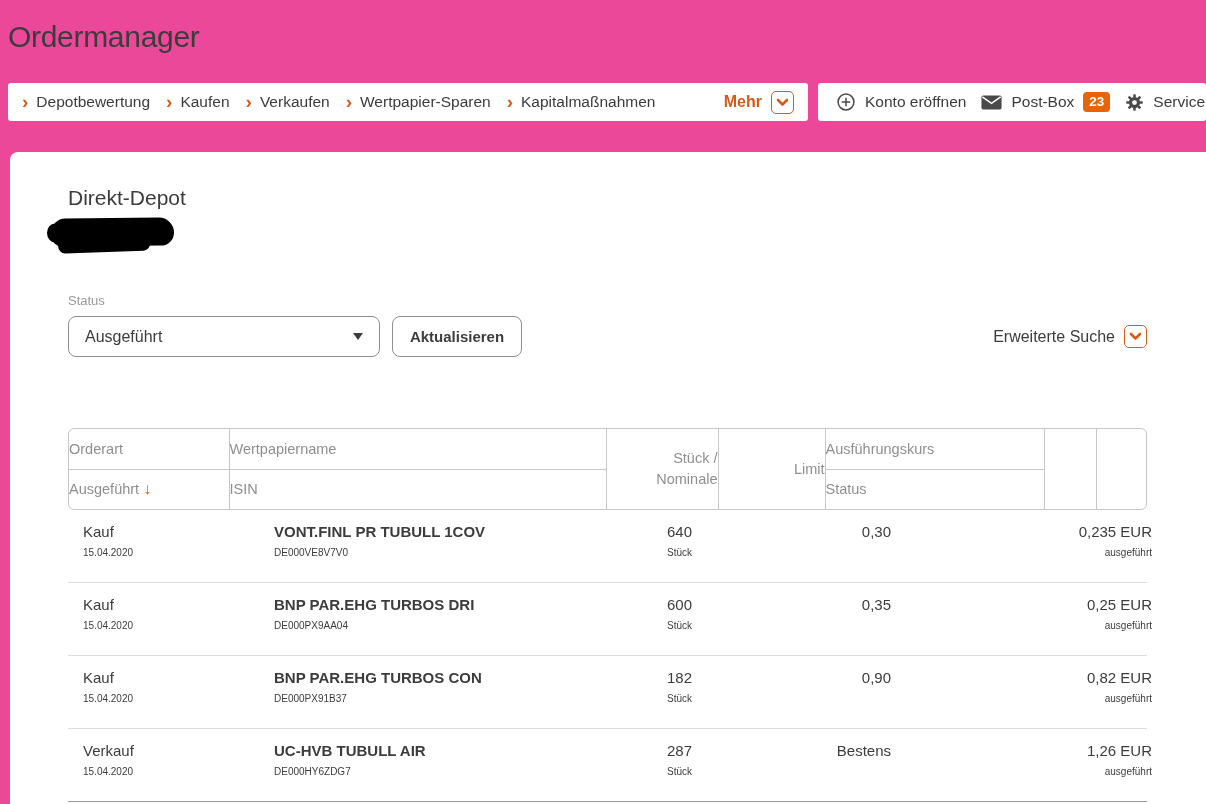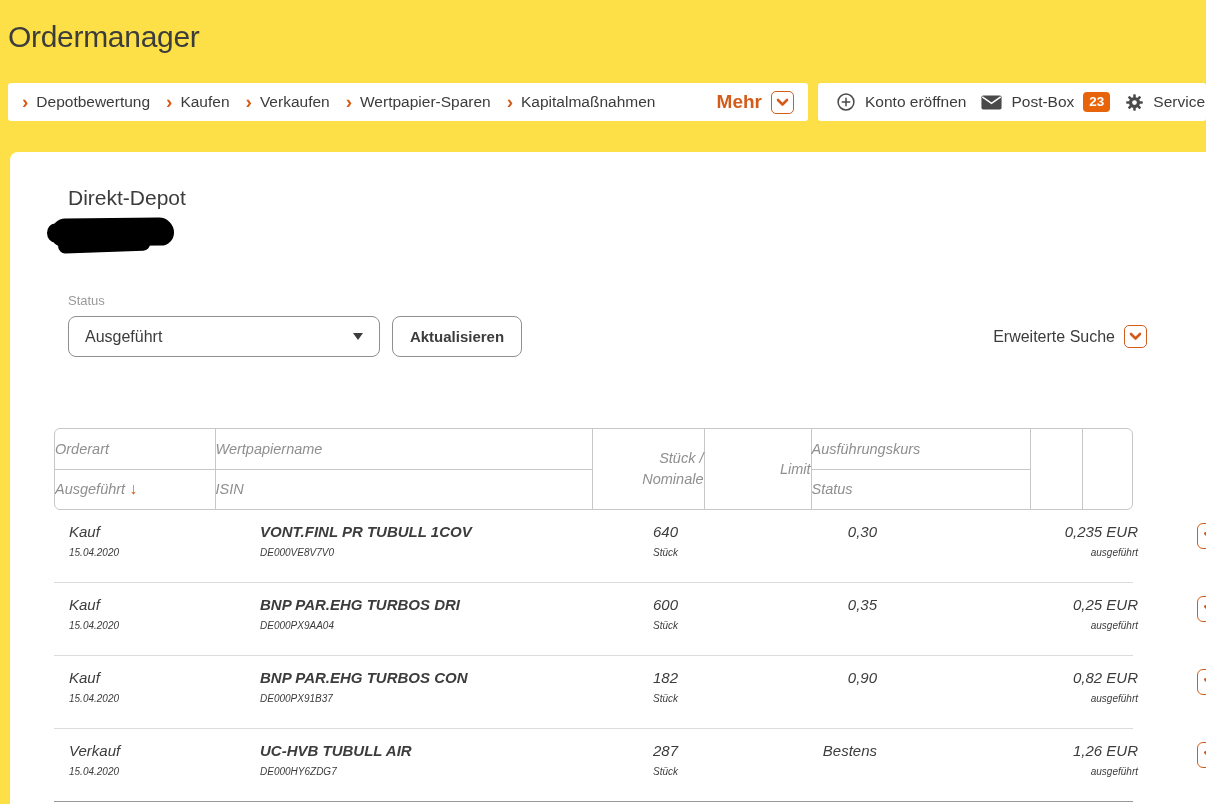--- a/index.html
+++ b/index.html
@@ -5,34 +5,34 @@
   :root{
     --accent:#d45c1a;
     --badge:#e8640a;
     --ink:#3c3c3c;
     --muted:#8f8f8f;
     --line:#dcdcdc;
     --hdr-border:#c7c7c7;
   }
   *{margin:0;padding:0;box-sizing:border-box;}
   body{font-family:"Liberation Sans","DejaVu Sans",sans-serif;background:#f4f4f4;}
-  .screen{position:relative;width:1206px;height:804px;background:#fde047;overflow:hidden;}
+  .screen{position:relative;width:1206px;height:804px;background:#ec4899;overflow:hidden;}
 
   
   .page-title{position:absolute;left:8px;top:20px;font-size:30px;font-weight:400;color:var(--ink);letter-spacing:-0.3px;}
 
   
   .navbar{position:absolute;left:8px;top:83px;width:1198px;height:38px;display:flex;gap:10px;}
   .nav-section{background:#ffffff;border-radius:3px;display:flex;align-items:center;height:38px;}
   .nav-primary{width:800px;padding:0 14px;gap:16px;}
   .nav-secondary{flex:1;padding:0 18px;gap:15px;overflow:hidden;}
   .nav-item{display:inline-flex;align-items:center;gap:8px;font-size:15.5px;color:var(--ink);cursor:pointer;white-space:nowrap;}
   .nav-chev{color:var(--accent);font-size:19px;font-weight:700;line-height:1;position:relative;top:-1px;}
   .more-group{margin-left:auto;display:inline-flex;align-items:center;gap:9px;}
-  .more-label{color:var(--accent);font-weight:700;font-size:19px;}
+  .more-label{color:var(--accent);font-weight:700;font-size:16px;}
   .chev-box{display:inline-flex;align-items:center;justify-content:center;width:23px;height:23px;border:1px solid var(--accent);border-radius:5px;background:#fff;cursor:pointer;}
   .chev-path{stroke:var(--accent);stroke-width:2.6;fill:none;stroke-linecap:round;stroke-linejoin:round;}
   .nav2-item{display:inline-flex;align-items:center;gap:9px;font-size:15.5px;color:var(--ink);cursor:pointer;white-space:nowrap;}
   .gray-icon{fill:#4a4a4a;}
   .gray-stroke{stroke:#4a4a4a;fill:none;stroke-width:1.8;stroke-linecap:round;}
   .badge{display:inline-block;background:var(--badge);color:#fff;font-size:13.5px;font-weight:700;padding:2px 6px;border-radius:4px;line-height:1.25;}
 
   
   .card{position:absolute;left:10px;top:152px;width:1196px;height:652px;background:#ffffff;border-radius:8px 0 0 0;}
   .depot-title{position:absolute;left:58px;top:34px;font-size:21px;font-weight:400;color:var(--ink);}
@@ -43,21 +43,21 @@
   
   .status-label{position:absolute;left:58px;top:141px;font-size:13px;color:#9a9a9a;}
   .status-select{position:absolute;left:58px;top:164px;width:312px;height:41px;border:1px solid #8f8f8f;border-radius:8px;background:#fff;display:flex;align-items:center;padding:0 16px;cursor:pointer;}
   .status-select .value{font-size:16px;color:var(--ink);}
   .caret-down{margin-left:auto;width:0;height:0;border-left:5.5px solid transparent;border-right:5.5px solid transparent;border-top:7px solid #3c3c3c;}
   .refresh-btn{position:absolute;left:382px;top:164px;width:130px;height:41px;border:1px solid #8f8f8f;border-radius:8px;background:#fff;font-family:inherit;font-size:15px;font-weight:700;color:var(--ink);cursor:pointer;}
   .adv-search{position:absolute;right:59px;top:173px;display:flex;align-items:center;gap:9px;}
   .adv-search .label{font-size:16px;color:var(--ink);}
 
   
-  .order-table{position:absolute;left:44px;top:276px;width:1079px;font-style:italic;}
+  .order-table{position:absolute;left:58px;top:276px;width:1079px;}
   .thead{border:1px solid var(--hdr-border);border-radius:6px;overflow:hidden;}
   .thead table{width:100%;border-collapse:collapse;table-layout:fixed;}
   .thead td{height:40px;vertical-align:middle;font-size:14.5px;color:var(--muted);padding:0;}
   .thead td.br{border-right:1px solid var(--hdr-border);}
   .thead td.bb{border-bottom:1px solid var(--hdr-border);}
   .w1{width:160px;} .w2{width:377px;} .w3{width:112px;} .w4{width:107px;} .w5{width:219px;} .w6{width:52px;} .w7{width:51px;}
   .pl{padding-left:15px;}
   .tr3{text-align:right;padding-right:14px;line-height:1.45;}
   .tr4{text-align:right;padding-right:26px;}
   .tr5{text-align:left;padding-right:15px;}

